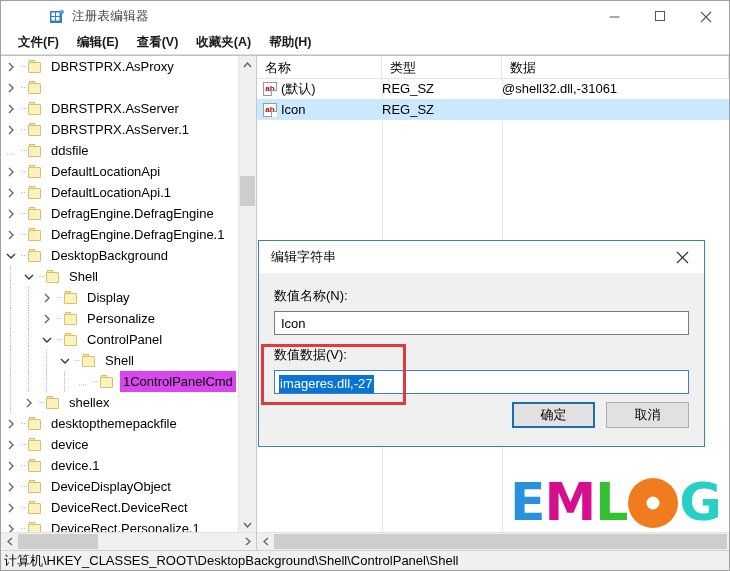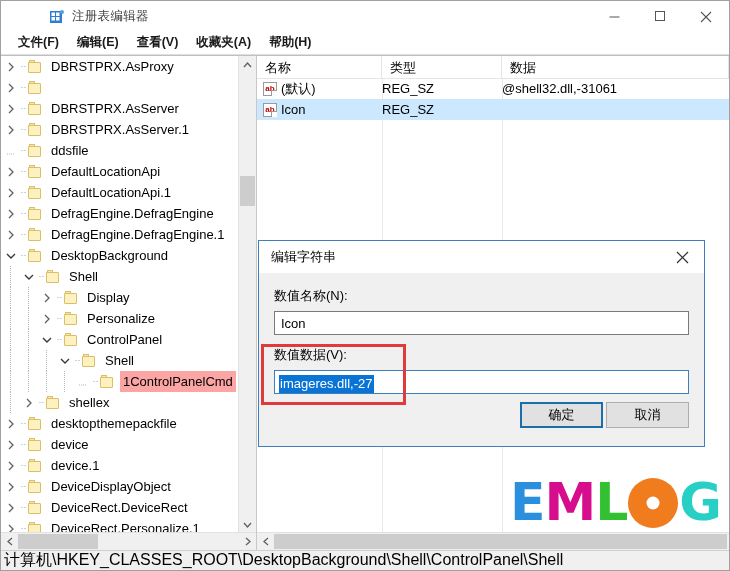--- a/index.html
+++ b/index.html
@@ -64,21 +64,21 @@
   .folder:before{
     content:"";position:absolute;left:1px;top:0px;width:6px;height:3px;
     background:#fbe7a2;border:1px solid #d9bf6a;border-bottom:none;border-radius:1px 1px 0 0;
     box-sizing:border-box;
   }
   .folder:after{
     content:"";position:absolute;left:0px;top:2px;width:13px;height:11px;
     background:#fdf1c0;border:1px solid #d9bf6a;box-sizing:border-box;border-radius:0 1px 1px 1px;
   }
   .tree-label{font-size:13px;color:#000;line-height:21px;padding:0 3px;}
-  .tree-row.selected .tree-label{background:#fca5a5;color:#000;text-align:right;}
+  .tree-row.selected .tree-label{background:#d946ef;color:#000;text-align:right;}
   .guide{
     position:absolute;top:0;width:1px;height:21px;
     background-image:linear-gradient(to bottom,#b5b5b5 1px,transparent 1px);
     background-size:1px 2px;
   }
   
   .vscroll{
     position:absolute;right:0;top:0;bottom:17px;width:17px;background:#f0f0f0;
     border-left:1px solid #e2e2e2;
   }
@@ -143,21 +143,21 @@
   .wm-o{
     width:50px;height:50px;border-radius:50%;position:relative;margin:0 1px 0 1px;
   }
   .wm-o:after{
     content:"";position:absolute;left:50%;top:50%;transform:translate(-50%,-50%);
     width:13px;height:13px;border-radius:50%;background:#ffffff;
   }
   
   .statusbar{
     height:20px;flex:0 0 auto;background:#f0f0f0;border-top:1px solid #d0d0d0;
-    display:flex;align-items:center;font-size:16px;color:#000;padding-left:3px;
+    display:flex;align-items:center;font-size:13px;color:#000;padding-left:3px;
     box-sizing:border-box;
   }
   
   .dialog{
     position:absolute;left:257px;top:184px;width:447px;height:207px;
     background:#f0f0f0;border:1px solid #3d7ebd;box-sizing:border-box;
     box-shadow:0 0 0 0 rgba(0,0,0,0);z-index:40;
   }
   .dlg-title{
     height:32px;background:#ffffff;display:flex;align-items:center;position:relative;
@@ -173,21 +173,21 @@
     height:24px;background:#ffffff;border:1px solid #7a7a7a;box-sizing:border-box;
     display:flex;align-items:center;padding-left:6px;font-size:13px;color:#000;
   }
   .dlg-label2{font-size:13px;color:#000;margin:11px 0 6px 0;}
   .dlg-input2{
     height:24px;background:#ffffff;border:1px solid #3d7ebd;box-sizing:border-box;
     display:flex;align-items:flex-end;padding-left:4px;font-size:13px;
   }
   .sel-text{background:#0a74d6;color:#ffffff;padding:1px 1px 2px 1px;}
   .dlg-buttons{
-    position:absolute;right:15px;bottom:18px;display:flex;gap:3px;
+    position:absolute;right:15px;bottom:18px;display:flex;gap:11px;
   }
   .btn{
     width:83px;height:26px;font-size:13px;display:flex;align-items:center;justify-content:center;
     box-sizing:border-box;background:#e1e1e1;border:1px solid #adadad;color:#000;
   }
   .btn.primary{background:#e1e1e1;border:2px solid #1c6ea8;}
   .redbox{
     position:absolute;left:260px;top:288px;width:145px;height:61px;
     border:3px solid #e03b3b;box-sizing:border-box;z-index:60;pointer-events:none;
   }

